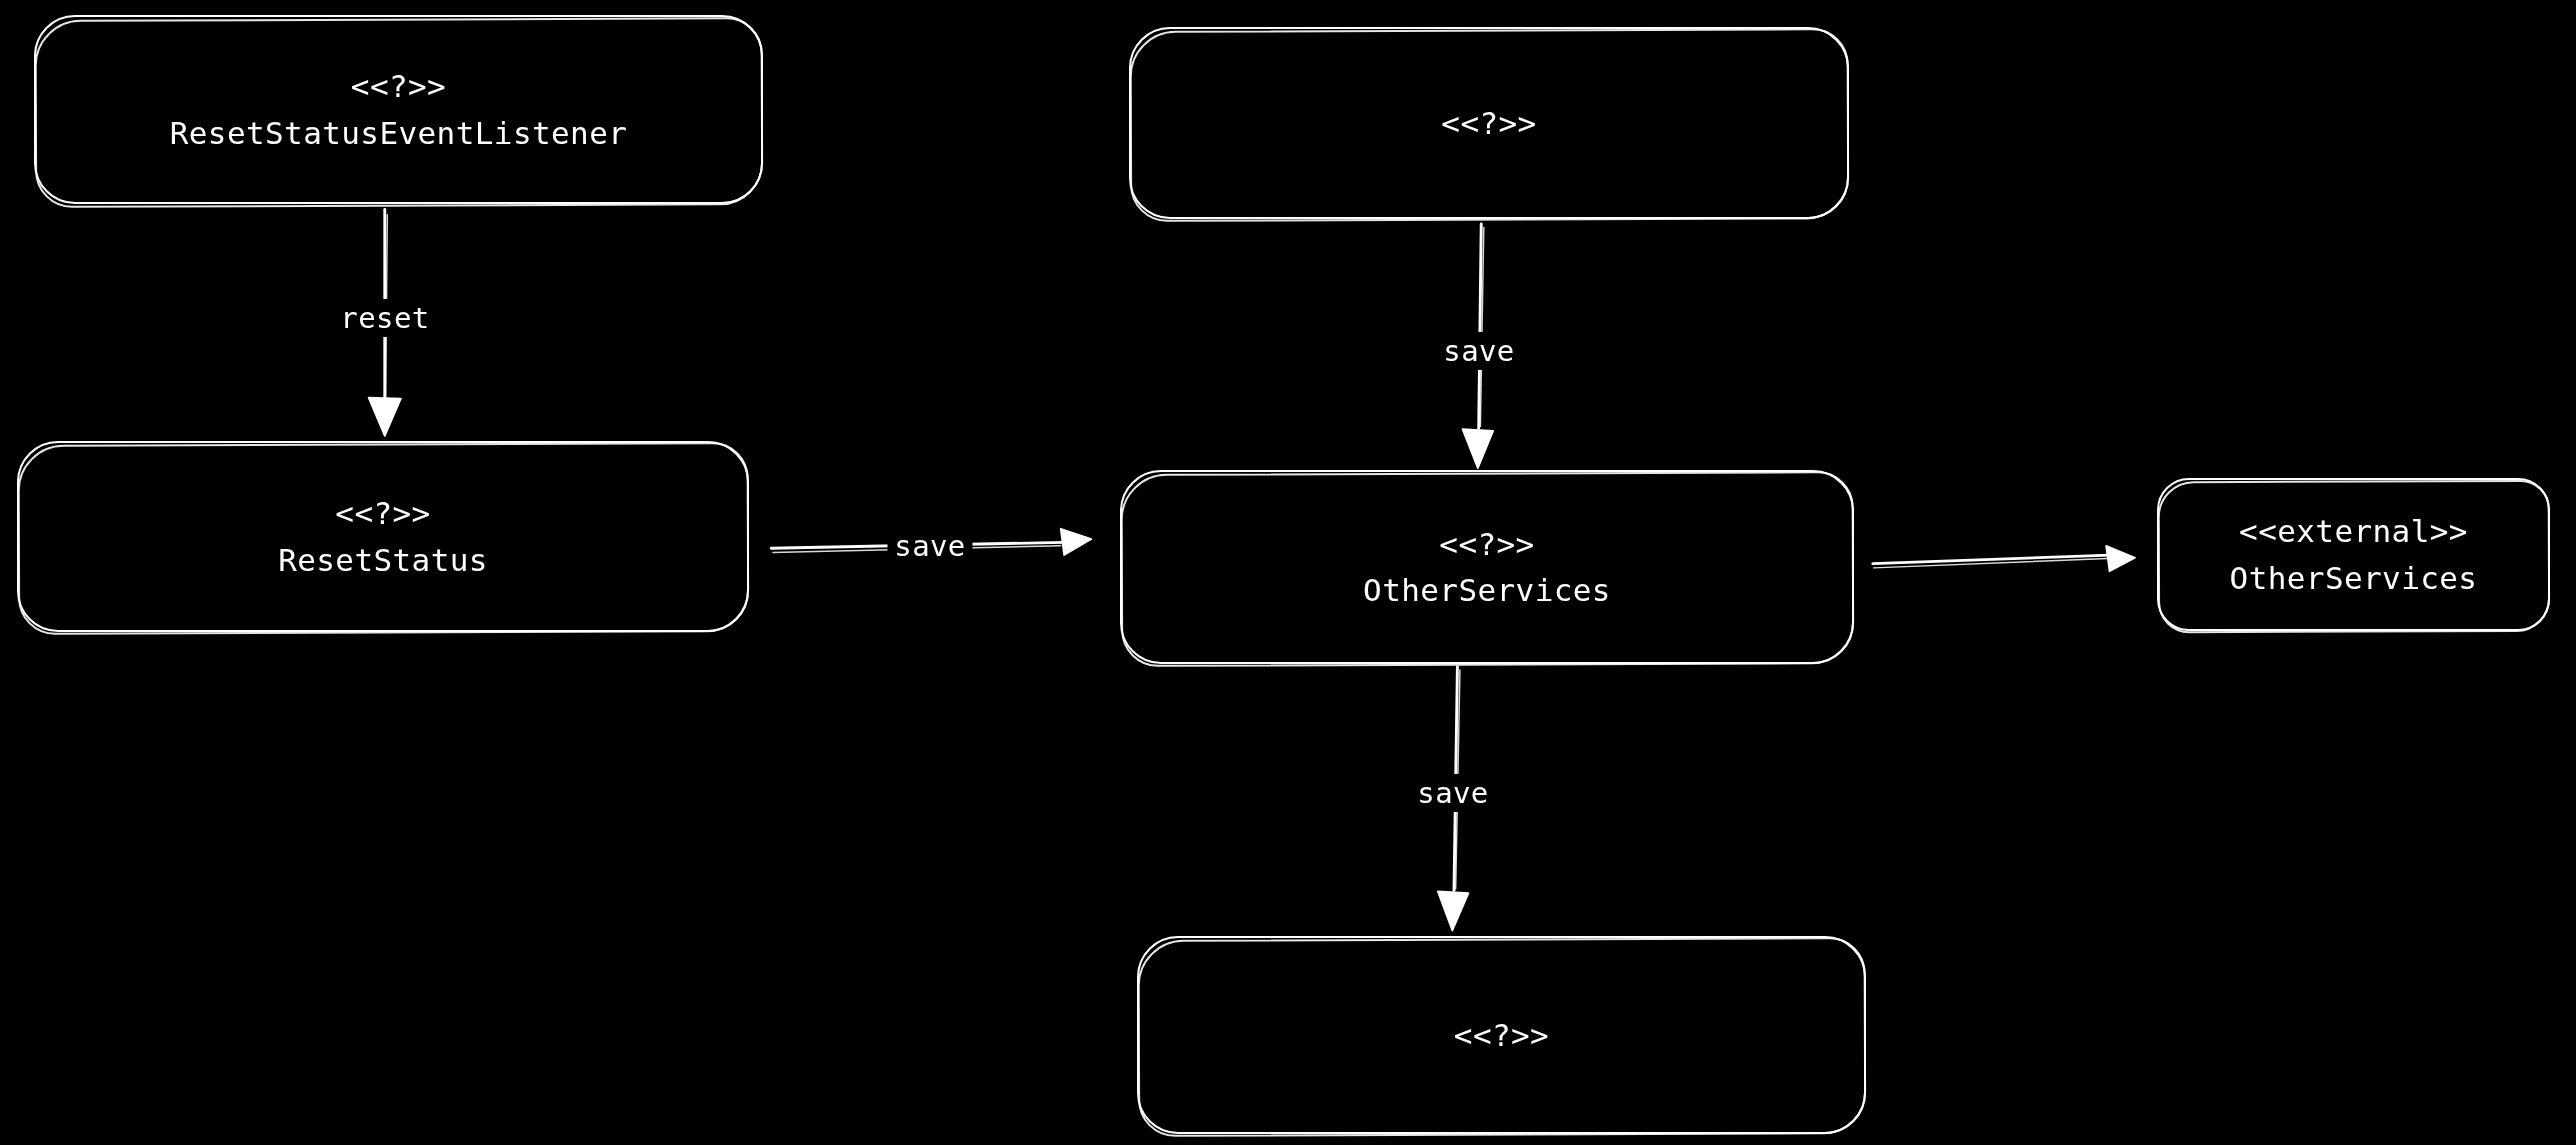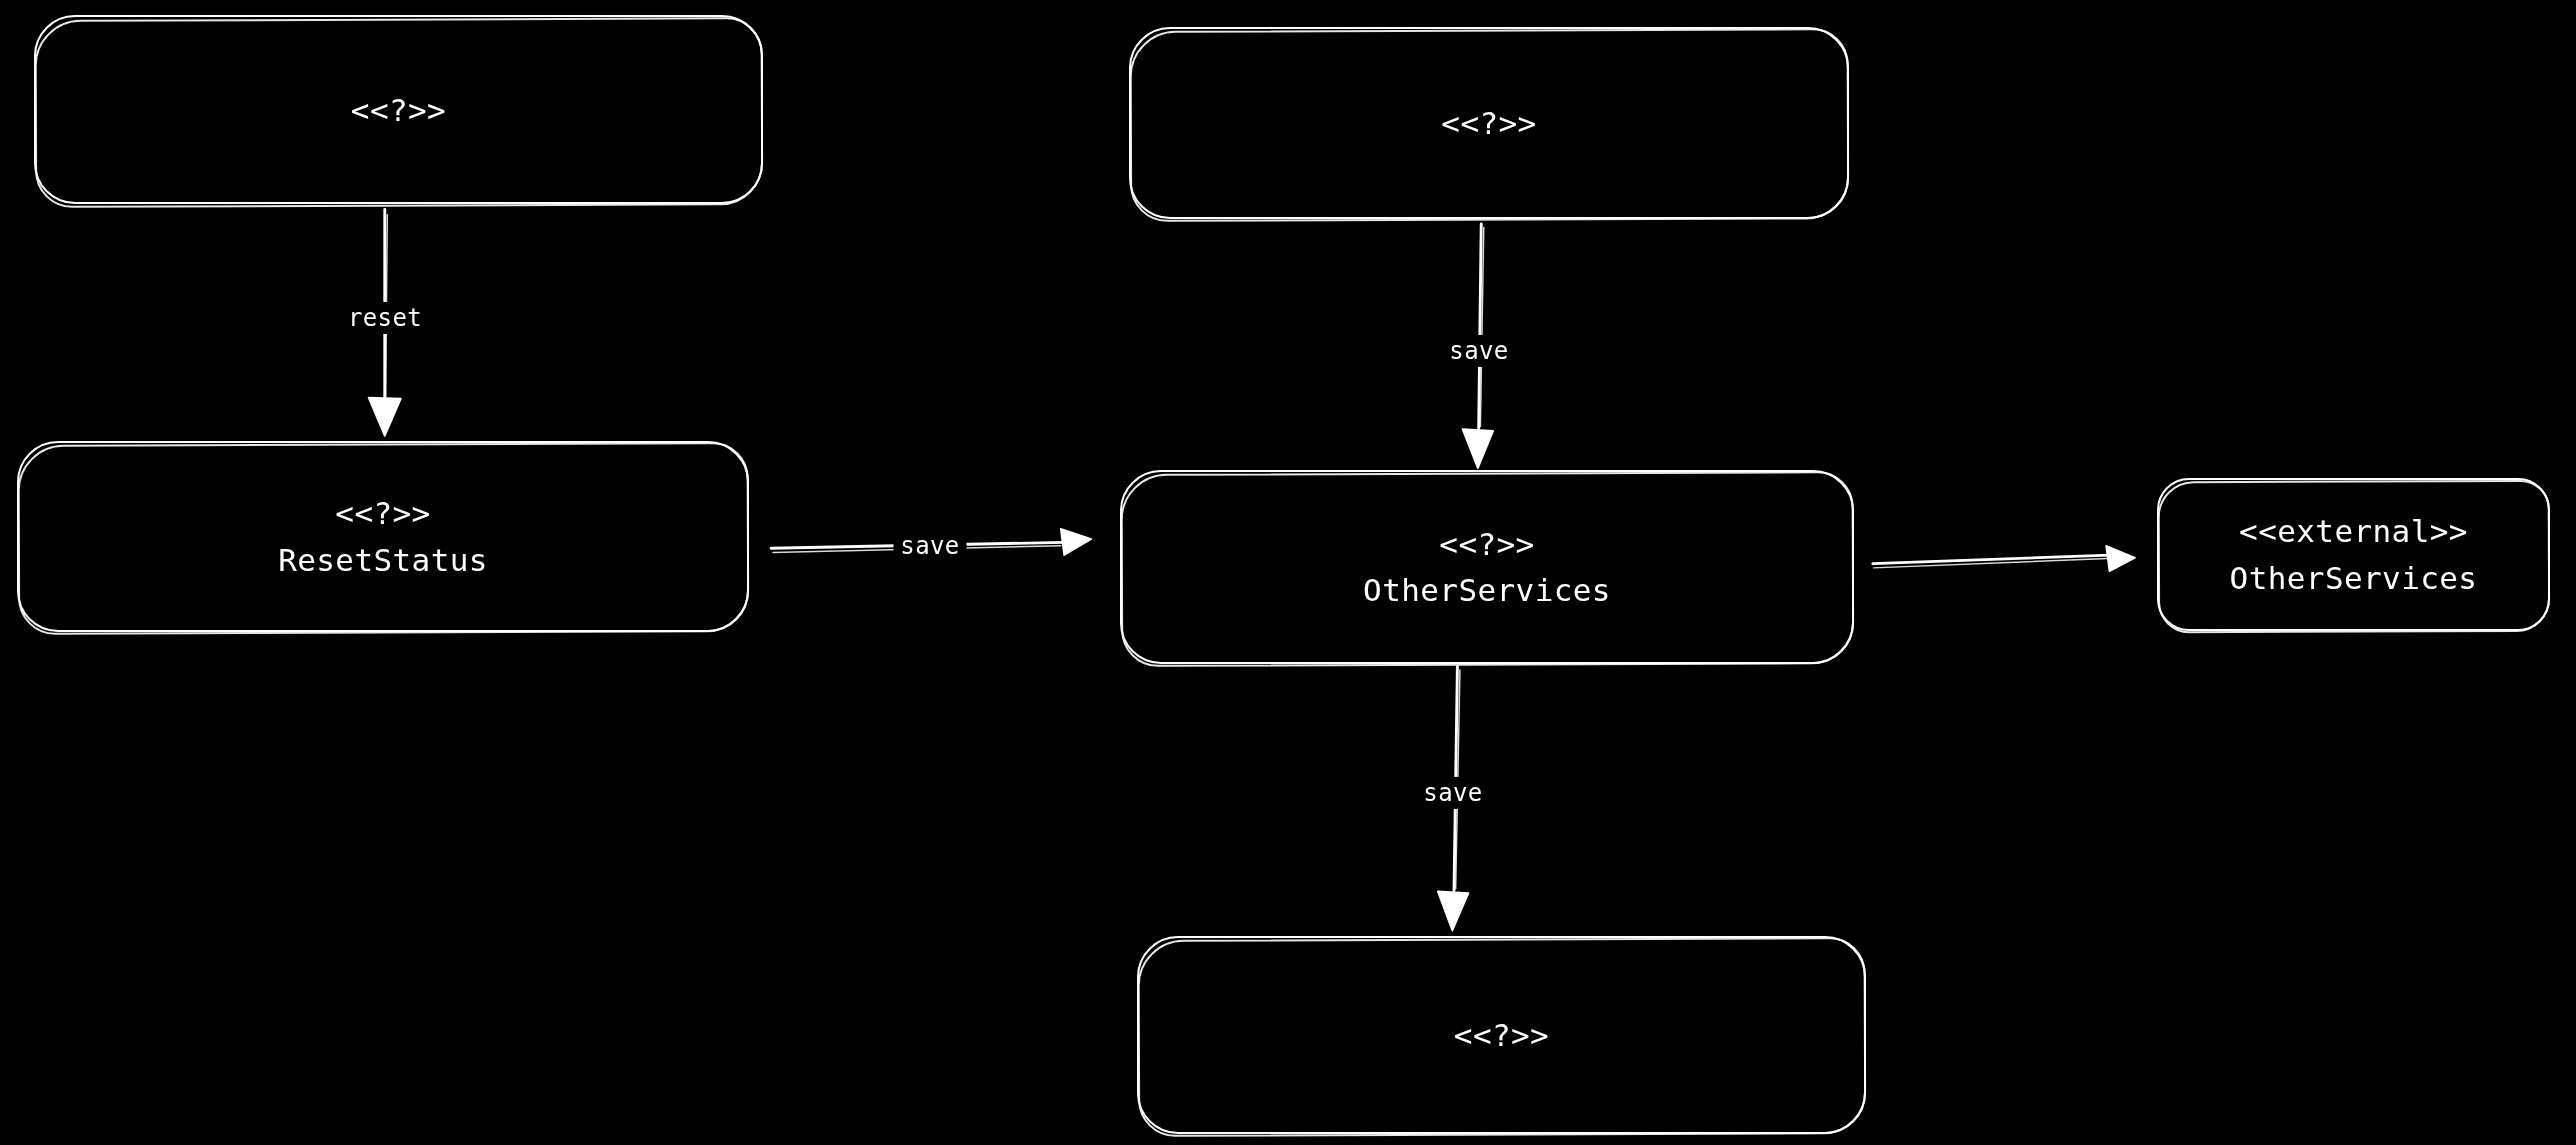--- a/index.html
+++ b/index.html
@@ -70,21 +70,21 @@
   .node-resetstatus{ left: 17px;   top: 441px;  width: 732px; height: 191px; }
   .node-service    { left: 1120px; top: 470px;  width: 734px; height: 194px; }
   .node-other      { left: 2157px; top: 478px;  width: 393px; height: 153px; align-items: center; }
   .node-repository { left: 1137px; top: 936px; width: 729px; height: 198px; }
 
   .edge-label {
     position: absolute;
     transform: translate(-50%, -50%);
     background: var(--bg);
     padding: 1.7px 6.8px;
-    font-size: 24px;
+    font-size: 29px;
     line-height: 1.2;
     letter-spacing: 0.4px;
     white-space: nowrap;
   }
   .label-reset  { left: 385px;  top: 318px; }
   .label-save-a { left: 930px; top: 546px; }
   .label-save-b { left: 1479px; top: 351px; }
   .label-save-c { left: 1453px; top: 793px; }
 </style>
 </head>
@@ -120,20 +120,21 @@
 
     <g>
       <path class="stroke" d="M2200 662 L2478 652"></path>
       <path class="stroke thin" d="M2201 667 L2476 656"></path>
       <polygon class="head" points="2508,655 2474,641 2478,671"></polygon>
     </g>
   </svg>
 
   <div class="node node-listener">
     <div>&lt;&lt;?&gt;&gt;</div>
+    <div>ResetStatusEventListener</div>
   </div>
 
   <div class="node node-resource">
     <div>&lt;&lt;?&gt;&gt;</div>
   </div>
 
   <div class="node node-resetstatus">
     <div>&lt;&lt;?&gt;&gt;</div>
     <div>ResetStatus</div>
   </div>

